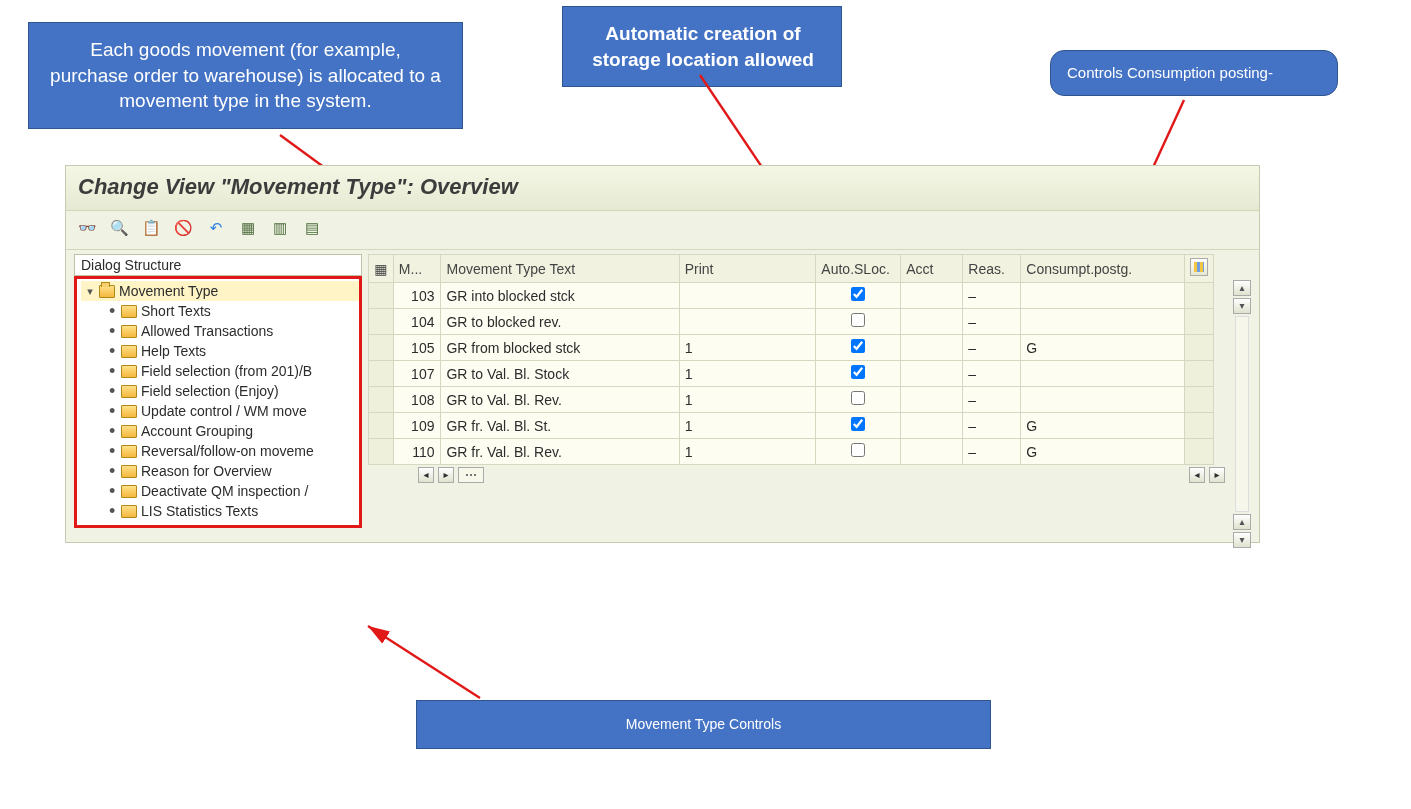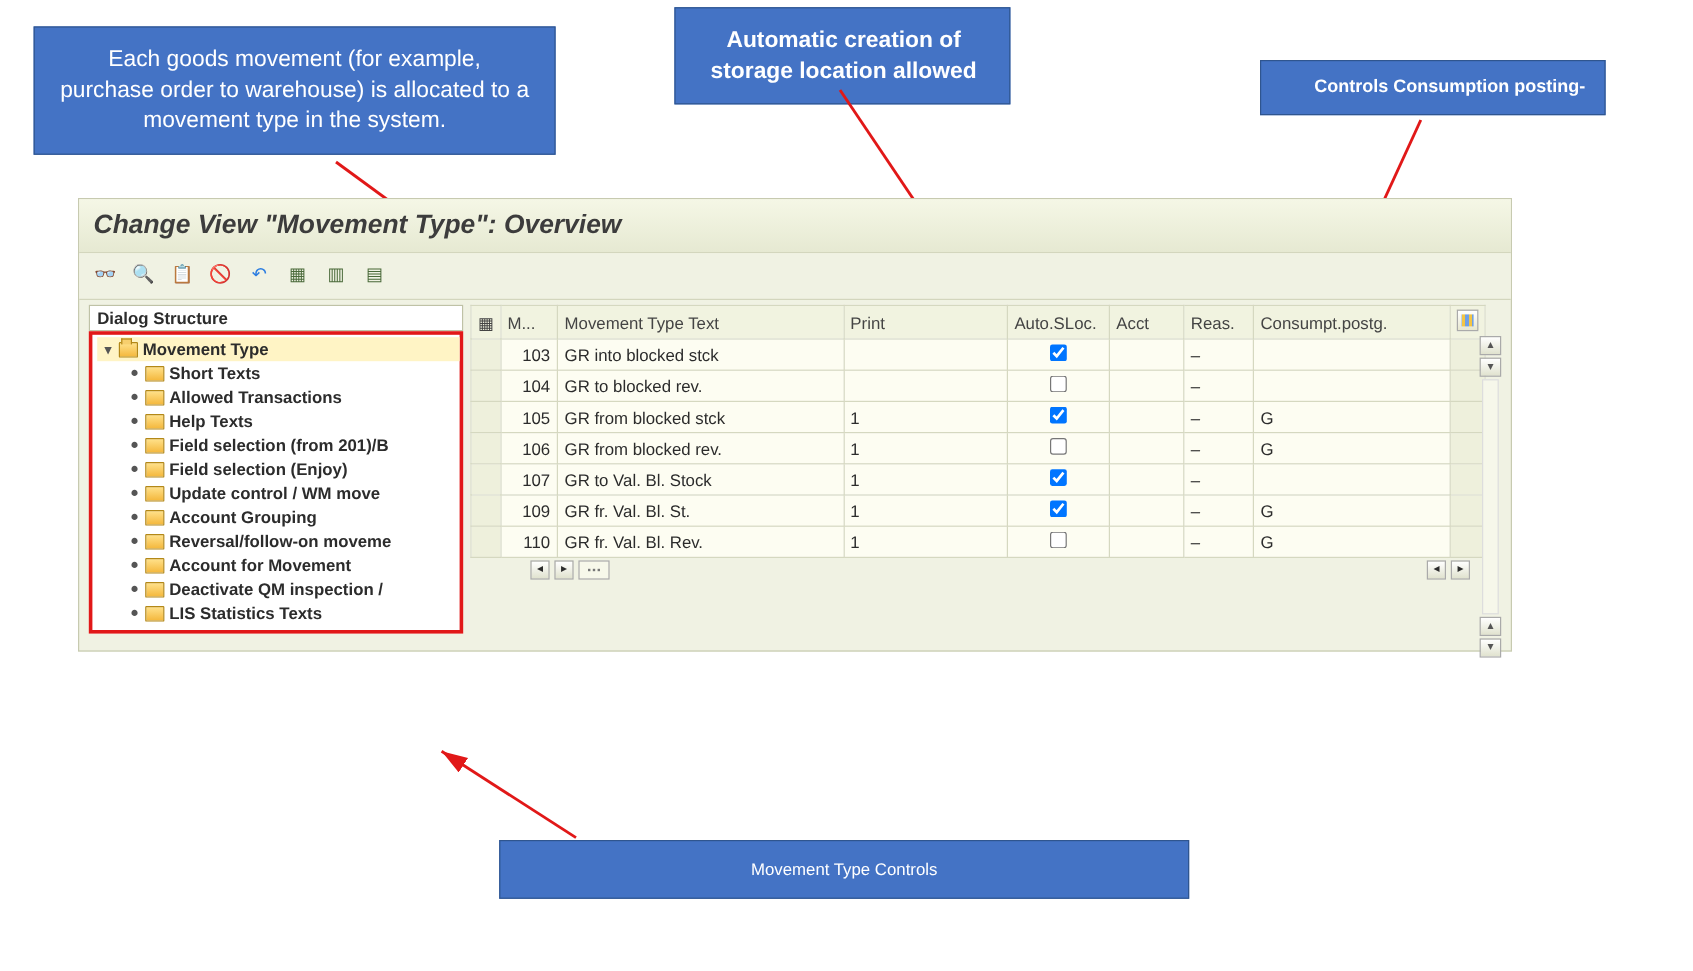--- a/index.html
+++ b/index.html
@@ -16,21 +16,21 @@
   .callout {
     position: absolute;
     background: #4473c5;
     color: #ffffff;
     border: 1px solid #2f558f;
     padding: 14px 20px;
     text-align: center;
     font-size: 19px;
     line-height: 1.35;
   }
-  .callout.small { font-size: 15px; font-weight: bold; padding: 12px 16px; text-align: right; }
+  .callout.small { font-size: 15px; font-weight: normal; padding: 12px 16px; text-align: left; border-radius: 14px; }
   .callout.bold  { font-weight: bold; padding-left: 22px; }
 
   
   svg.arrows { position: absolute; top: 0; left: 0; width: 1411px; height: 809px; pointer-events: none; }
 
   
   .sap-window {
     position: absolute;
     top: 165px;
     left: 65px;
@@ -60,21 +60,21 @@
   .sap-toolbar .tbtn {
     width: 24px; height: 22px;
     display: flex; align-items: center; justify-content: center;
     font-size: 15px;
     color: #4a6a3a;
     cursor: pointer;
   }
   .sap-body { display: flex; align-items: flex-start; padding: 4px 8px 14px 8px; gap: 6px; }
 
   
-  .tree-panel { width: 312px; font-weight: bold; }
+  .tree-panel { width: 288px; }
   .tree-header {
     background: #ffffff;
     border: 1px solid #bfc2a6;
     padding: 2px 6px;
     font-size: 14px;
   }
   .tree-body {
     border: 3px solid #e11818;
     background: #ffffff;
     padding: 2px 0 4px 4px;
@@ -263,21 +263,21 @@
               <span>Account Grouping</span>
             </div>
             <div class="tree-node child">
               <span class="bullet">•</span>
               <span class="folder-icon"></span>
               <span>Reversal/follow-on moveme</span>
             </div>
             <div class="tree-node child">
               <span class="bullet">•</span>
               <span class="folder-icon"></span>
-              <span>Account for Movement</span>
+              <span>Reason for Overview</span>
             </div>
             <div class="tree-node child">
               <span class="bullet">•</span>
               <span class="folder-icon"></span>
               <span>Deactivate QM inspection /</span>
             </div>
             <div class="tree-node child">
               <span class="bullet">•</span>
               <span class="folder-icon"></span>
               <span>LIS Statistics Texts</span>
@@ -341,35 +341,35 @@
               <td>GR from blocked stck</td>
               <td>1</td>
               <td class="cb"><input type="checkbox" class="cbx" checked="" style=""></td>
               <td></td>
               <td>–</td>
               <td>G</td>
               <td class="c-cfg" style="background: rgb(238, 240, 220);"></td>
             </tr>
             <tr>
               <td class="c-sel" style="background: rgb(238, 240, 220);"></td>
-              <td class="code">106</td>
-              <td>GR from blocked rev.</td>
-              <td>1</td>
-              <td class="cb"><input type="checkbox" class="cbx" style=""></td>
-              <td></td>
-              <td>–</td>
-              <td>G</td>
-              <td class="c-cfg" style="background: rgb(238, 240, 220);"></td>
-            </tr>
-            <tr>
-              <td class="c-sel" style="background: rgb(238, 240, 220);"></td>
               <td class="code">107</td>
               <td>GR to Val. Bl. Stock</td>
               <td>1</td>
               <td class="cb"><input type="checkbox" class="cbx" checked="" style=""></td>
+              <td></td>
+              <td>–</td>
+              <td></td>
+              <td class="c-cfg" style="background: rgb(238, 240, 220);"></td>
+            </tr>
+            <tr>
+              <td class="c-sel" style="background: rgb(238, 240, 220);"></td>
+              <td class="code">108</td>
+              <td>GR to Val. Bl. Rev.</td>
+              <td>1</td>
+              <td class="cb"><input type="checkbox" class="cbx" style=""></td>
               <td></td>
               <td>–</td>
               <td></td>
               <td class="c-cfg" style="background: rgb(238, 240, 220);"></td>
             </tr>
             <tr>
               <td class="c-sel" style="background: rgb(238, 240, 220);"></td>
               <td class="code">109</td>
               <td>GR fr. Val. Bl. St.</td>
               <td>1</td>

